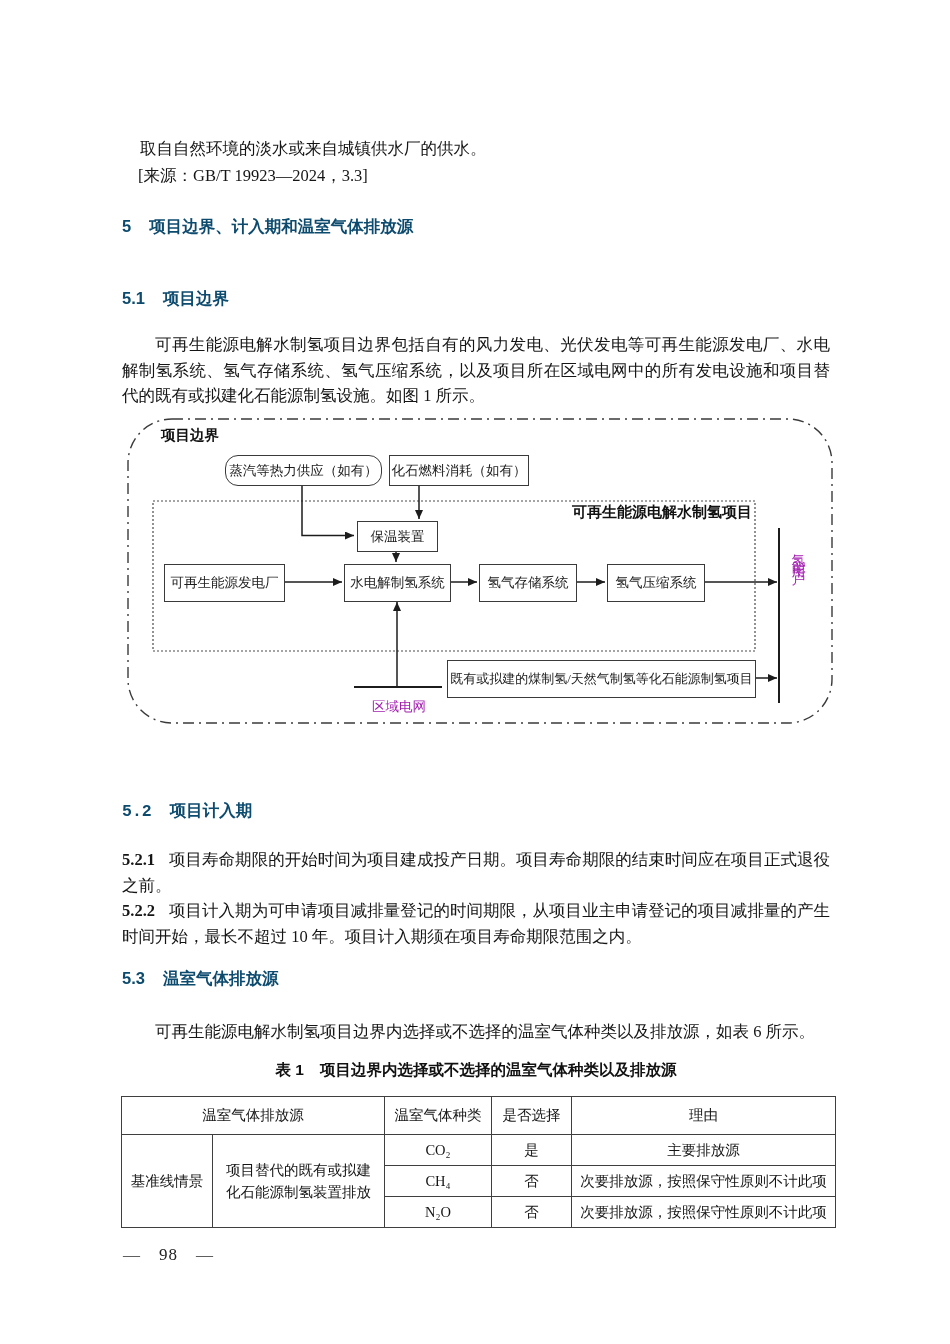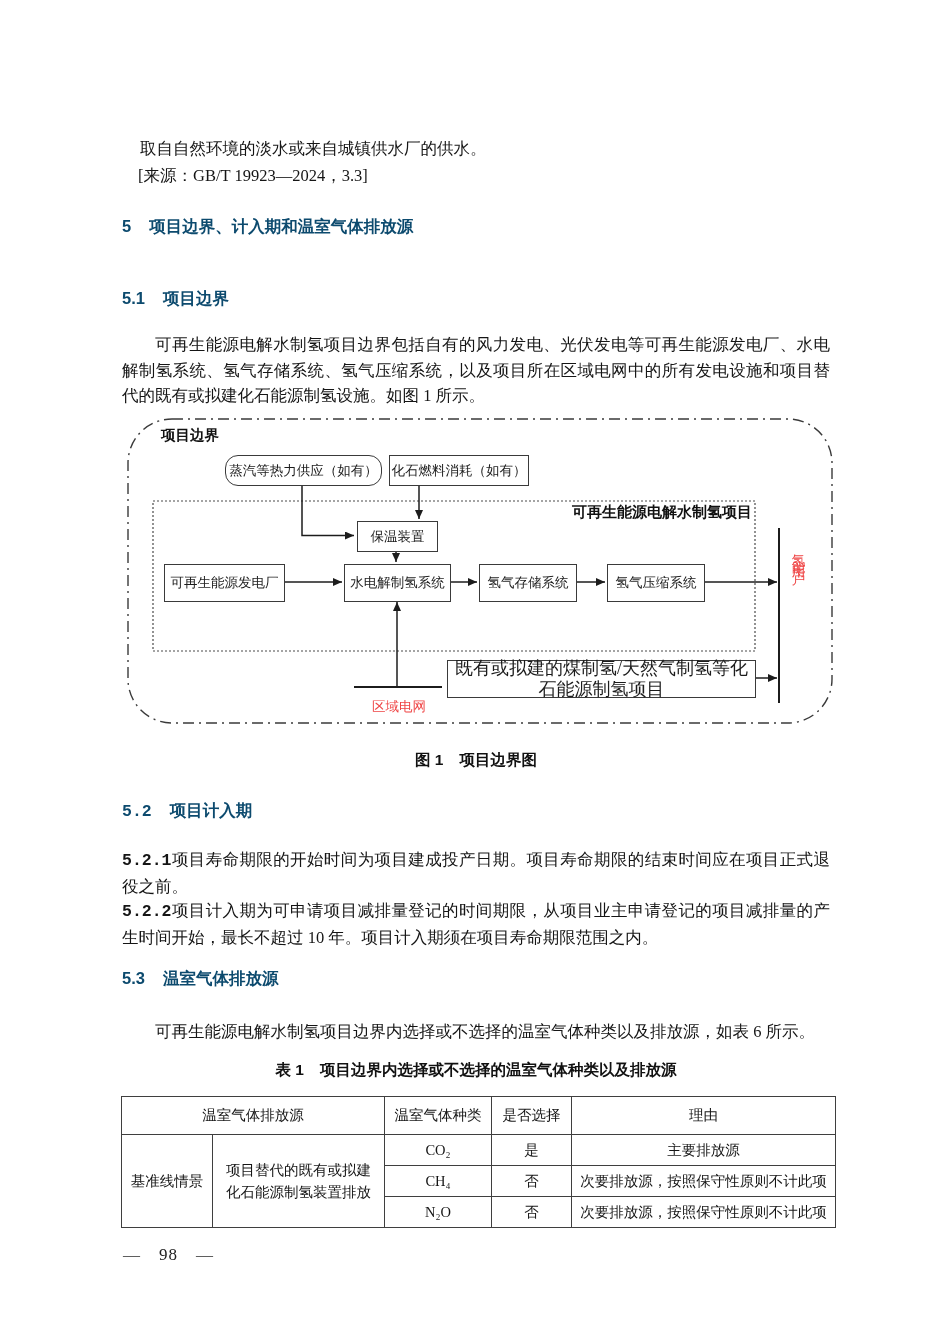--- a/index.html
+++ b/index.html
@@ -4,32 +4,32 @@
 <style>
   html,body{margin:0;padding:0;background:#fff;}
   .page{position:relative;width:950px;height:1344px;background:#ffffff;
         font-family:"Liberation Serif","DejaVu Serif",serif;color:#151515;overflow:hidden;}
   .abs{position:absolute;}
   .body-text{font-size:16.5px;line-height:25.5px;}
   .para{width:708px;text-align:justify;text-justify:inter-ideograph;}
   .indent{text-indent:33px;}
   .hd{font-family:"Liberation Sans","DejaVu Sans",sans-serif;font-weight:bold;font-size:16.5px;color:#0c4a6e;}
   .hd .ht{margin-left:18px;}
-  .pnum{font-family:Liberation Mono, monospace;font-weight:bold;}
+  .pnum{font-family:Liberation Serif, serif;font-weight:bold;margin-right:14px;}
   .caption{width:708px;text-align:center;font-family:"Liberation Sans","DejaVu Sans",sans-serif;
            font-weight:bold;font-size:15.5px;color:#111;}
   .caption .ct{margin-left:16px;}
   
   .diagram{width:710px;height:310px;}
   .dbox{position:absolute;border:1.2px solid #3a3a3a;background:#fff;display:flex;
         align-items:center;justify-content:center;text-align:center;
         font-size:13.5px;color:#1c1c1c;line-height:1.15;z-index:3;}
   .dlabel{position:absolute;font-family:"Liberation Sans","DejaVu Sans",sans-serif;
           font-weight:bold;color:#111;z-index:3;}
-  .dtext{position:absolute;font-size:13.5px;color:#ef4444;z-index:3;}
+  .dtext{position:absolute;font-size:13.5px;color:#a21caf;z-index:3;}
   .vertical{writing-mode:vertical-lr;letter-spacing:6px;}
   .diagram svg{position:absolute;left:0;top:0;z-index:2;}
   
   table.t1{border-collapse:collapse;table-layout:fixed;width:714px;font-size:14.5px;color:#151515;}
   table.t1 td,table.t1 th{border:1px solid #3f3f3f;text-align:center;vertical-align:middle;
         padding:2px 6px;font-weight:normal;line-height:1.55;}
   table.t1{border:1.5px solid #2e2e2e;}
   table.t1 tr.hrow th{height:33px;}
   table.t1 td{height:26px;}
   .footer{font-size:17px;color:#222;letter-spacing:1px;}
@@ -89,29 +89,26 @@
     <div class="dlabel" style="left:36px;top:10px;font-size:14.5px;">项目边界</div>
     <div class="dlabel" style="right:83px;top:87px;font-size:15px;text-align:center;">可再生能源电解水制氢项目</div>
 
     <div class="dbox" style="left:100px;top:39px;width:155px;height:29px;border-radius:13px;">蒸汽等热力供应（如有）</div>
     <div class="dbox" style="left:264px;top:39px;width:138px;height:29px;">化石燃料消耗（如有）</div>
     <div class="dbox" style="left:232px;top:105px;width:79px;height:29px;">保温装置</div>
     <div class="dbox" style="left:39px;top:148px;width:119px;height:36px;">可再生能源发电厂</div>
     <div class="dbox" style="left:219px;top:148px;width:105px;height:36px;">水电解制氢系统</div>
     <div class="dbox" style="left:354px;top:148px;width:96px;height:36px;">氢气存储系统</div>
     <div class="dbox" style="left:482px;top:148px;width:96px;height:36px;">氢气压缩系统</div>
-    <div class="dbox" style="left:322px;top:244px;width:307px;height:36px;font-size:18px;">既有或拟建的煤制氢/天然气制氢等化石能源制氢项目</div>
+    <div class="dbox" style="left:322px;top:244px;width:307px;height:36px;font-size:13px;">既有或拟建的煤制氢/天然气制氢等化石能源制氢项目</div>
 
     <div class="dtext" style="left:244px;top:282px;width:60px;text-align:center;">区域电网</div>
     <div class="dtext vertical" style="left:664px;top:127px;">氢能用户</div>
   </div>
 
-  <div class="abs caption" style="left:122px;top:750px;">
-    <span>图 1</span><span class="ct">项目边界图</span>
-  </div>
 
   <div class="abs hd" style="left:122px;top:800px;font-family:Liberation Mono, monospace;">
     <span>5.2</span><span class="ht">项目计入期</span>
   </div>
   <div class="abs body-text para" style="left:122px;top:847px;">
     <span class="pnum">5.2.1</span><span>项目寿命期限的开始时间为项目建成投产日期。项目寿命期限的结束时间应在项目正式退役之前。</span>
   </div>
   <div class="abs body-text para" style="left:122px;top:898px;">
     <span class="pnum">5.2.2</span><span>项目计入期为可申请项目减排量登记的时间期限，从项目业主申请登记的项目减排量的产生时间开始，最长不超过 10 年。项目计入期须在项目寿命期限范围之内。</span>
   </div>

